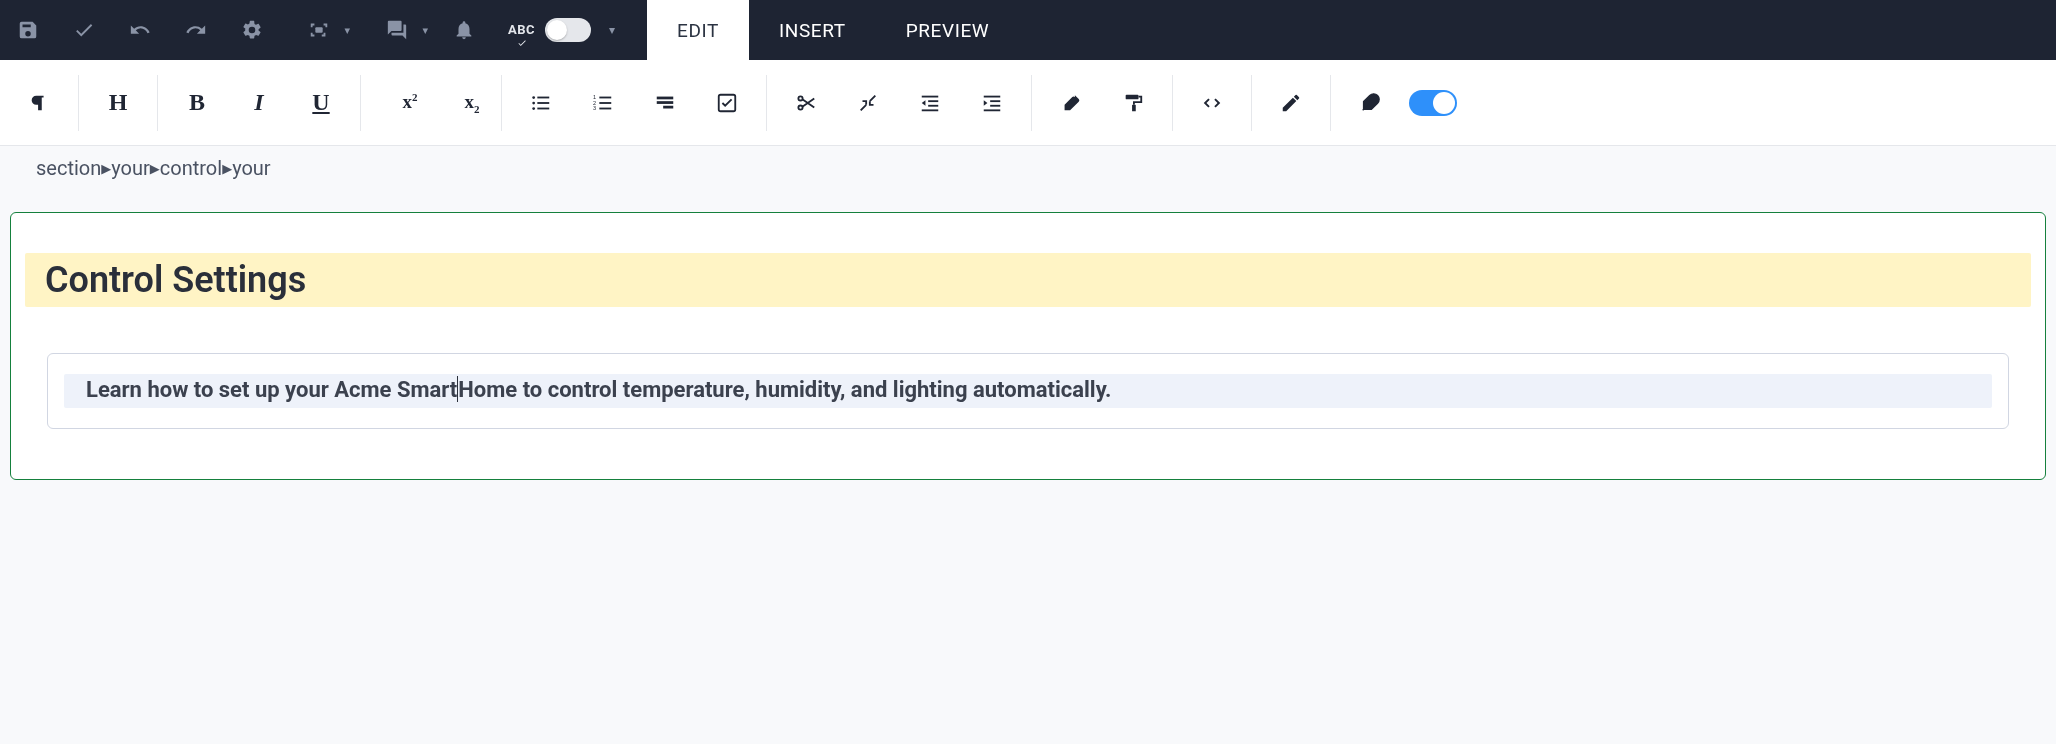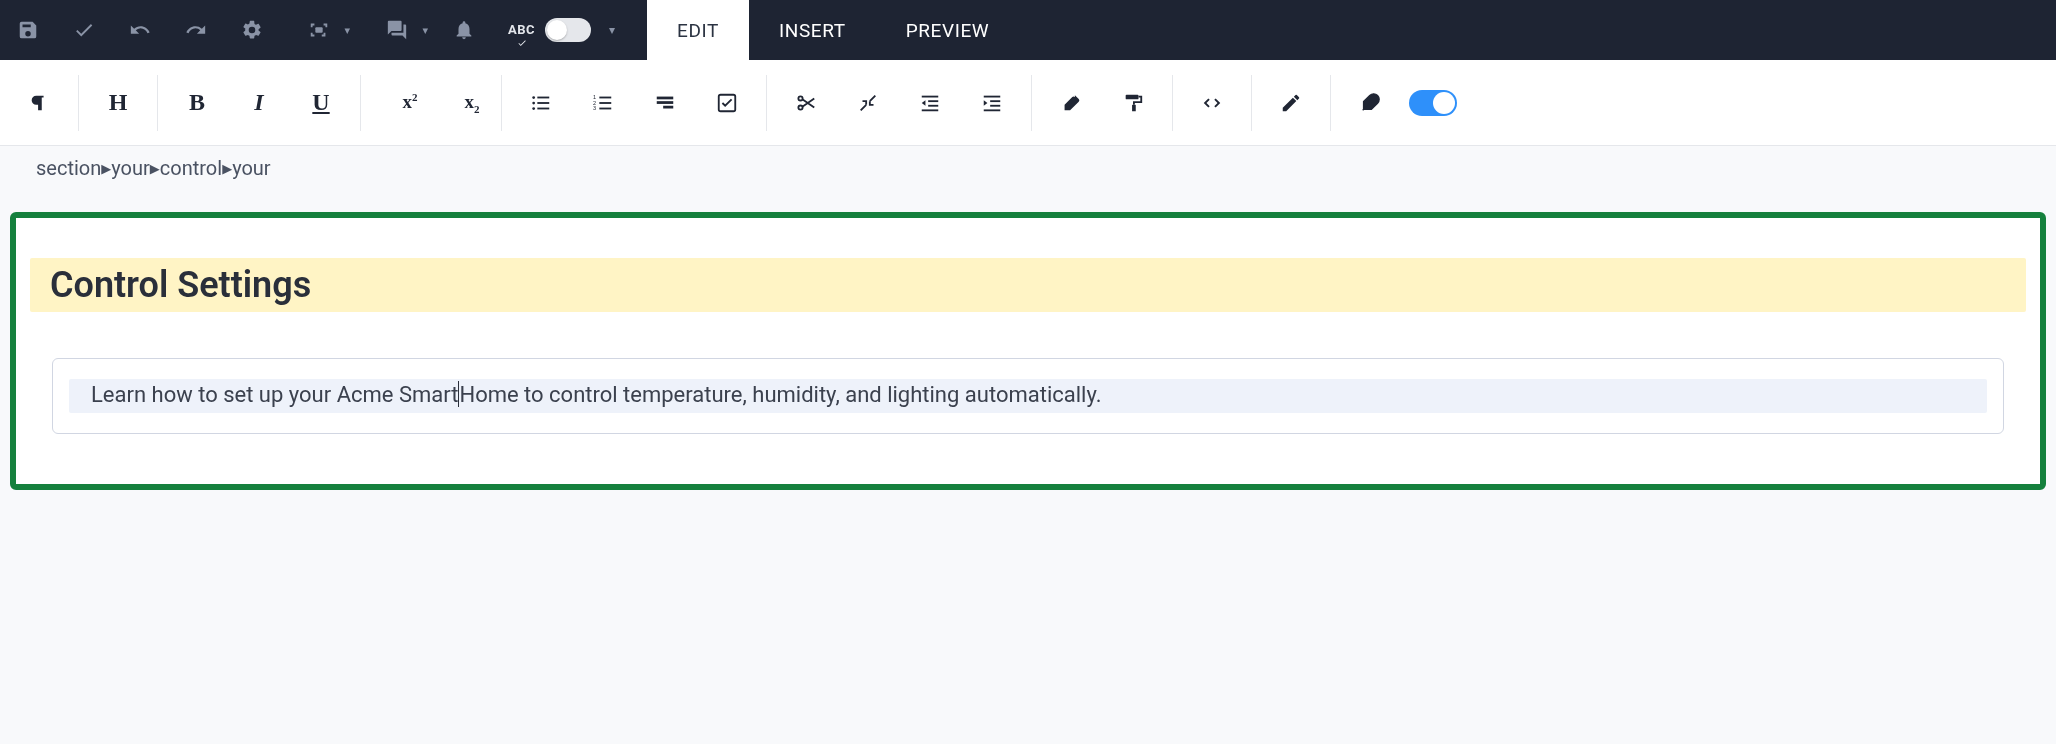--- a/index.html
+++ b/index.html
@@ -152,21 +152,21 @@
   display: flex;
   align-items: center;
 }
 .bc-sep { font-size: 13px; color: #4a5262; }
 .bc-item { cursor: pointer; }
 
 
 .editor-wrap {
   margin: 22px 10px 10px 10px;
   background: #fff;
-  border: 6px solid #15803d;
+  border: 1px solid #15803d;
   border-radius: 6px;
   padding: 40px 10px 50px 10px;
 }
 .title-bar {
   margin: 0 4px;
   background: #fff4c5;
   padding: 6px 20px;
   border-radius: 2px;
 }
 .title-bar h1 {
@@ -180,20 +180,21 @@
   border-radius: 6px;
   padding: 20px 16px;
 }
 .para-block {
   background: #eef2fa;
   border-radius: 2px;
   padding: 2px 22px;
   font-size: 22px;
   color: #3b414e;
   position: relative;
+  font-weight: bold;
 }
 .cursor {
   display: inline-block;
   width: 1px;
   height: 26px;
   background: #2a2f3a;
   vertical-align: middle;
   margin: 0 0 4px 0;
 }
 .insert-text {

